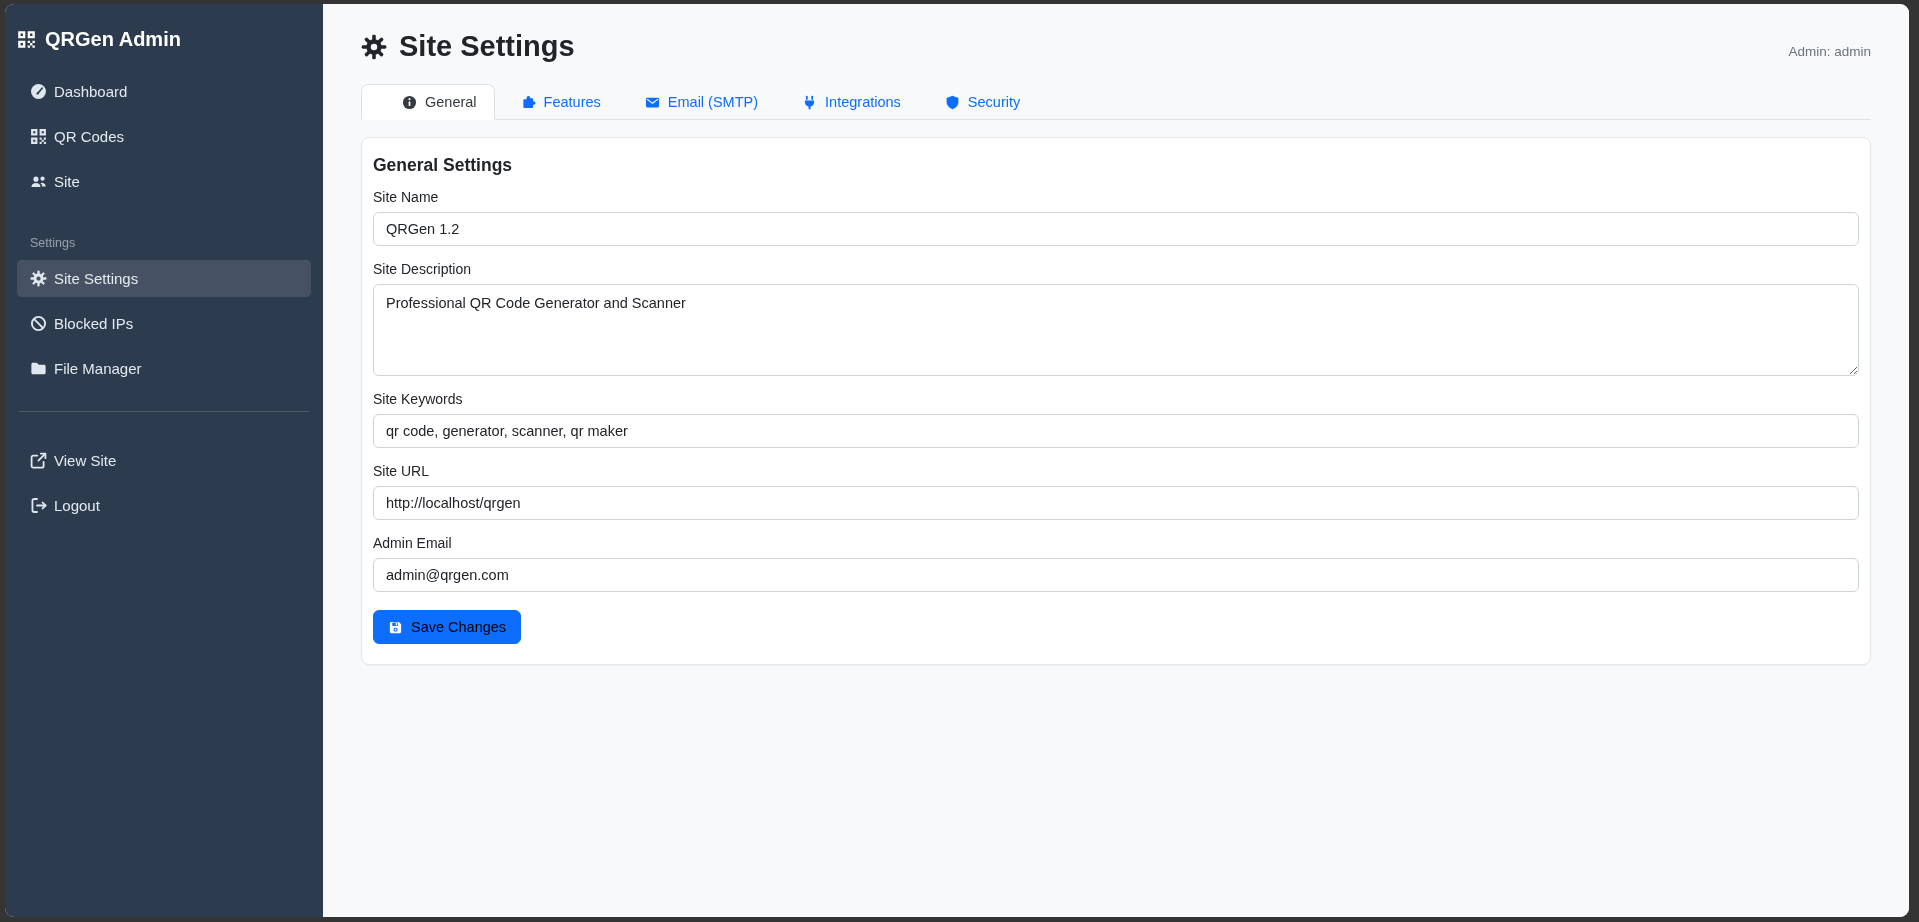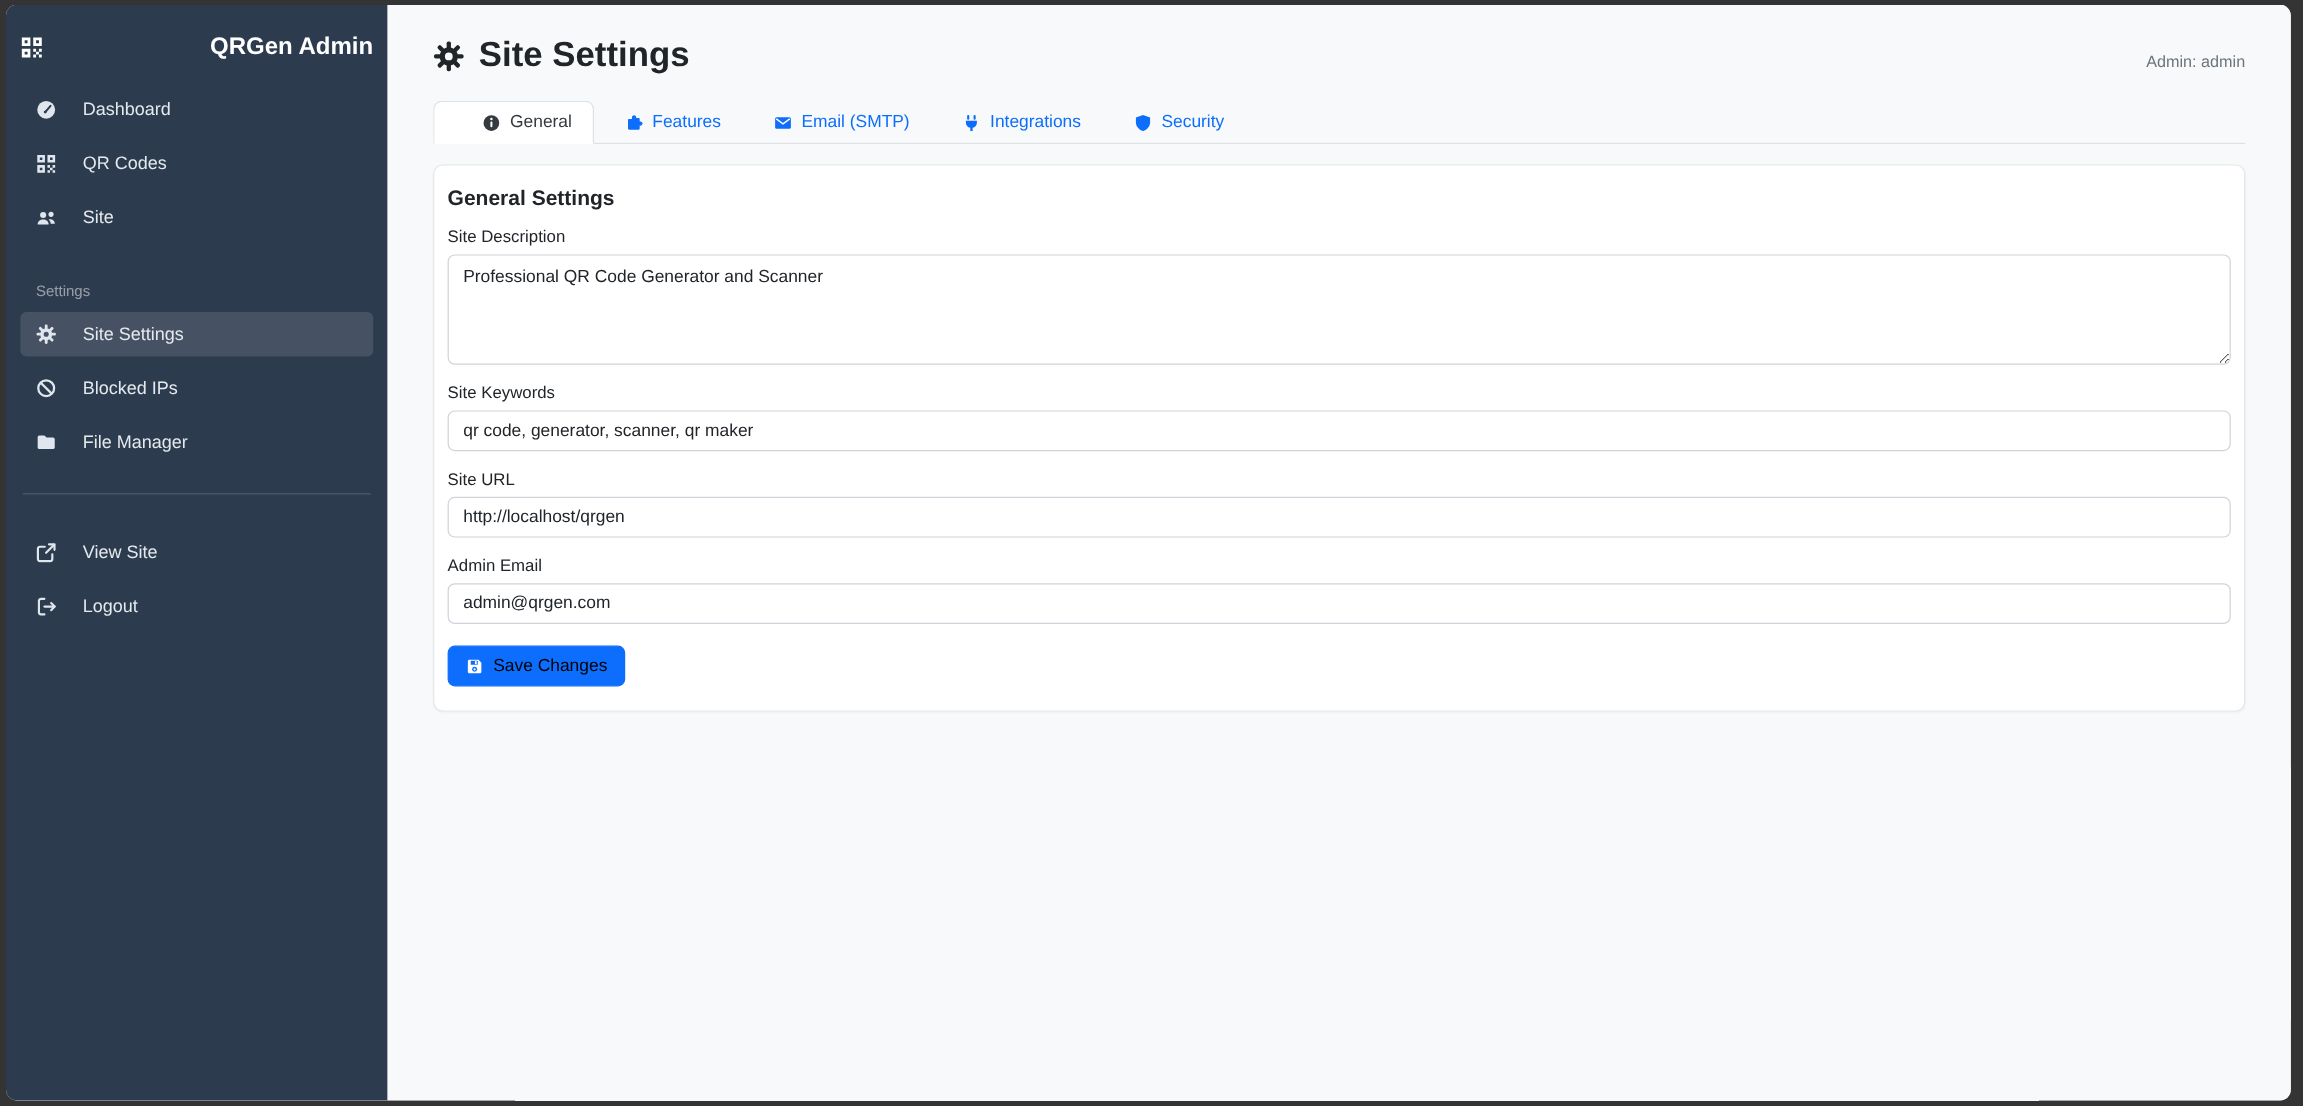--- a/index.html
+++ b/index.html
@@ -31,27 +31,27 @@
   .sidebar{
     width:318px;
     flex:0 0 318px;
     background:var(--sb);
     color:#e4e9ee;
     padding:18px 12px 16px;
     display:flex;
     flex-direction:column;
   }
   .brand{
-    display:flex;align-items:center;justify-content:space-between;gap:9px;
+    display:flex;align-items:center;justify-content:flex-start;gap:9px;
     color:#fff;font-size:20px;font-weight:bold;
     padding:6px 0 22px;
   }
   .brand .icn{width:19px;height:19px;}
   .nav-item{
-    display:flex;align-items:center;gap:22px;
+    display:flex;align-items:center;gap:7px;
     padding:10px 13px;
     margin-bottom:8px;
     border-radius:5px;
     font-size:15px;
     color:#e4e9ee;
     cursor:pointer;
   }
   .nav-item.active{background:rgba(255,255,255,.12);}
   .nav-item .icn{width:17px;height:17px;flex:0 0 17px;color:#dfe6ed;}
   .section-label{
@@ -330,20 +330,24 @@
             <path d="M8 .9l6.3 2.3v4.1c0 3.6-2.5 6.5-6.3 7.9-3.8-1.4-6.3-4.3-6.3-7.9V3.2z"></path>
           </svg>
         </span>
         <span>Security</span>
       </div>
     </div>
 
     <section class="card">
       <h2>General Settings</h2>
 
+      <div class="form-group">
+        <label>Site Name</label>
+        <input class="form-control" type="text" value="QRGen 1.2" style="">
+      </div>
 
       <div class="form-group">
         <label>Site Description</label>
         <textarea class="form-control" style="">Professional QR Code Generator and Scanner</textarea>
       </div>
 
       <div class="form-group">
         <label>Site Keywords</label>
         <input class="form-control" type="text" value="qr code, generator, scanner, qr maker" style="">
       </div>

